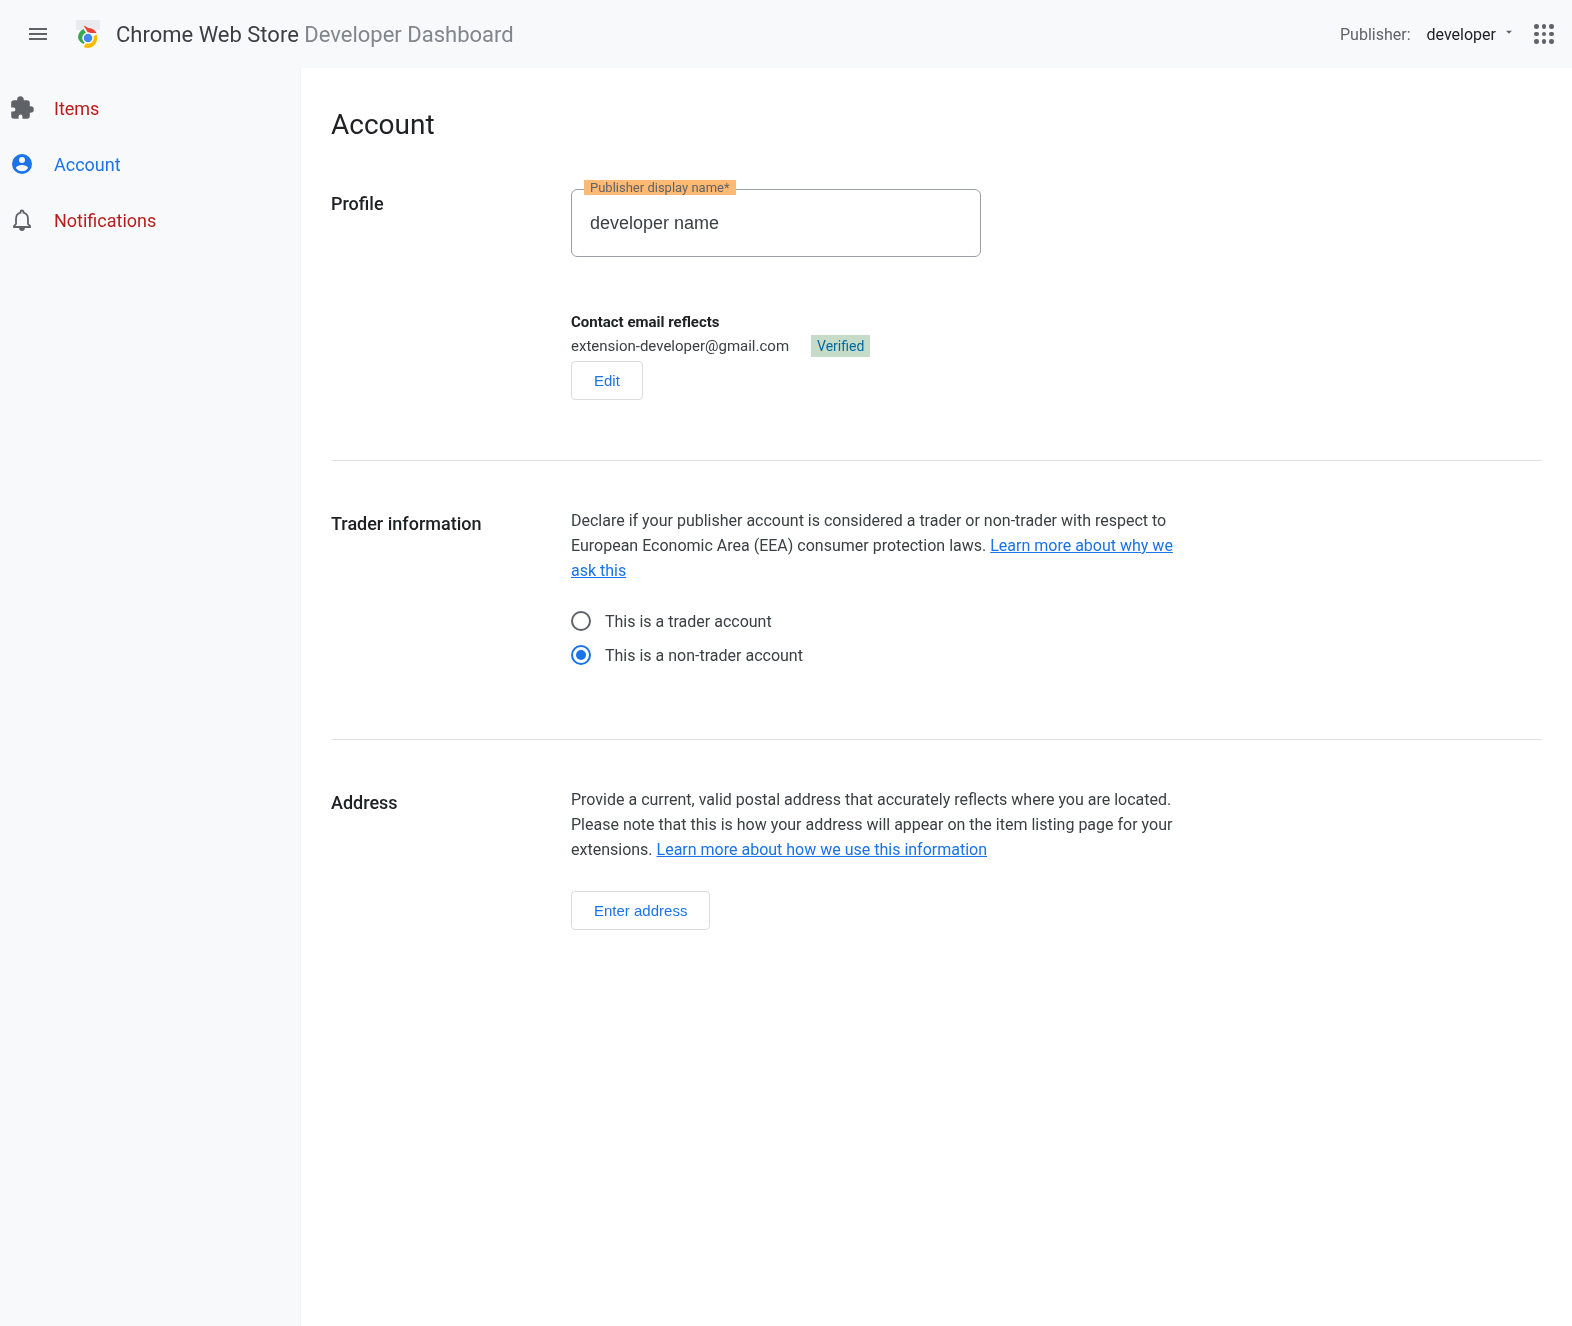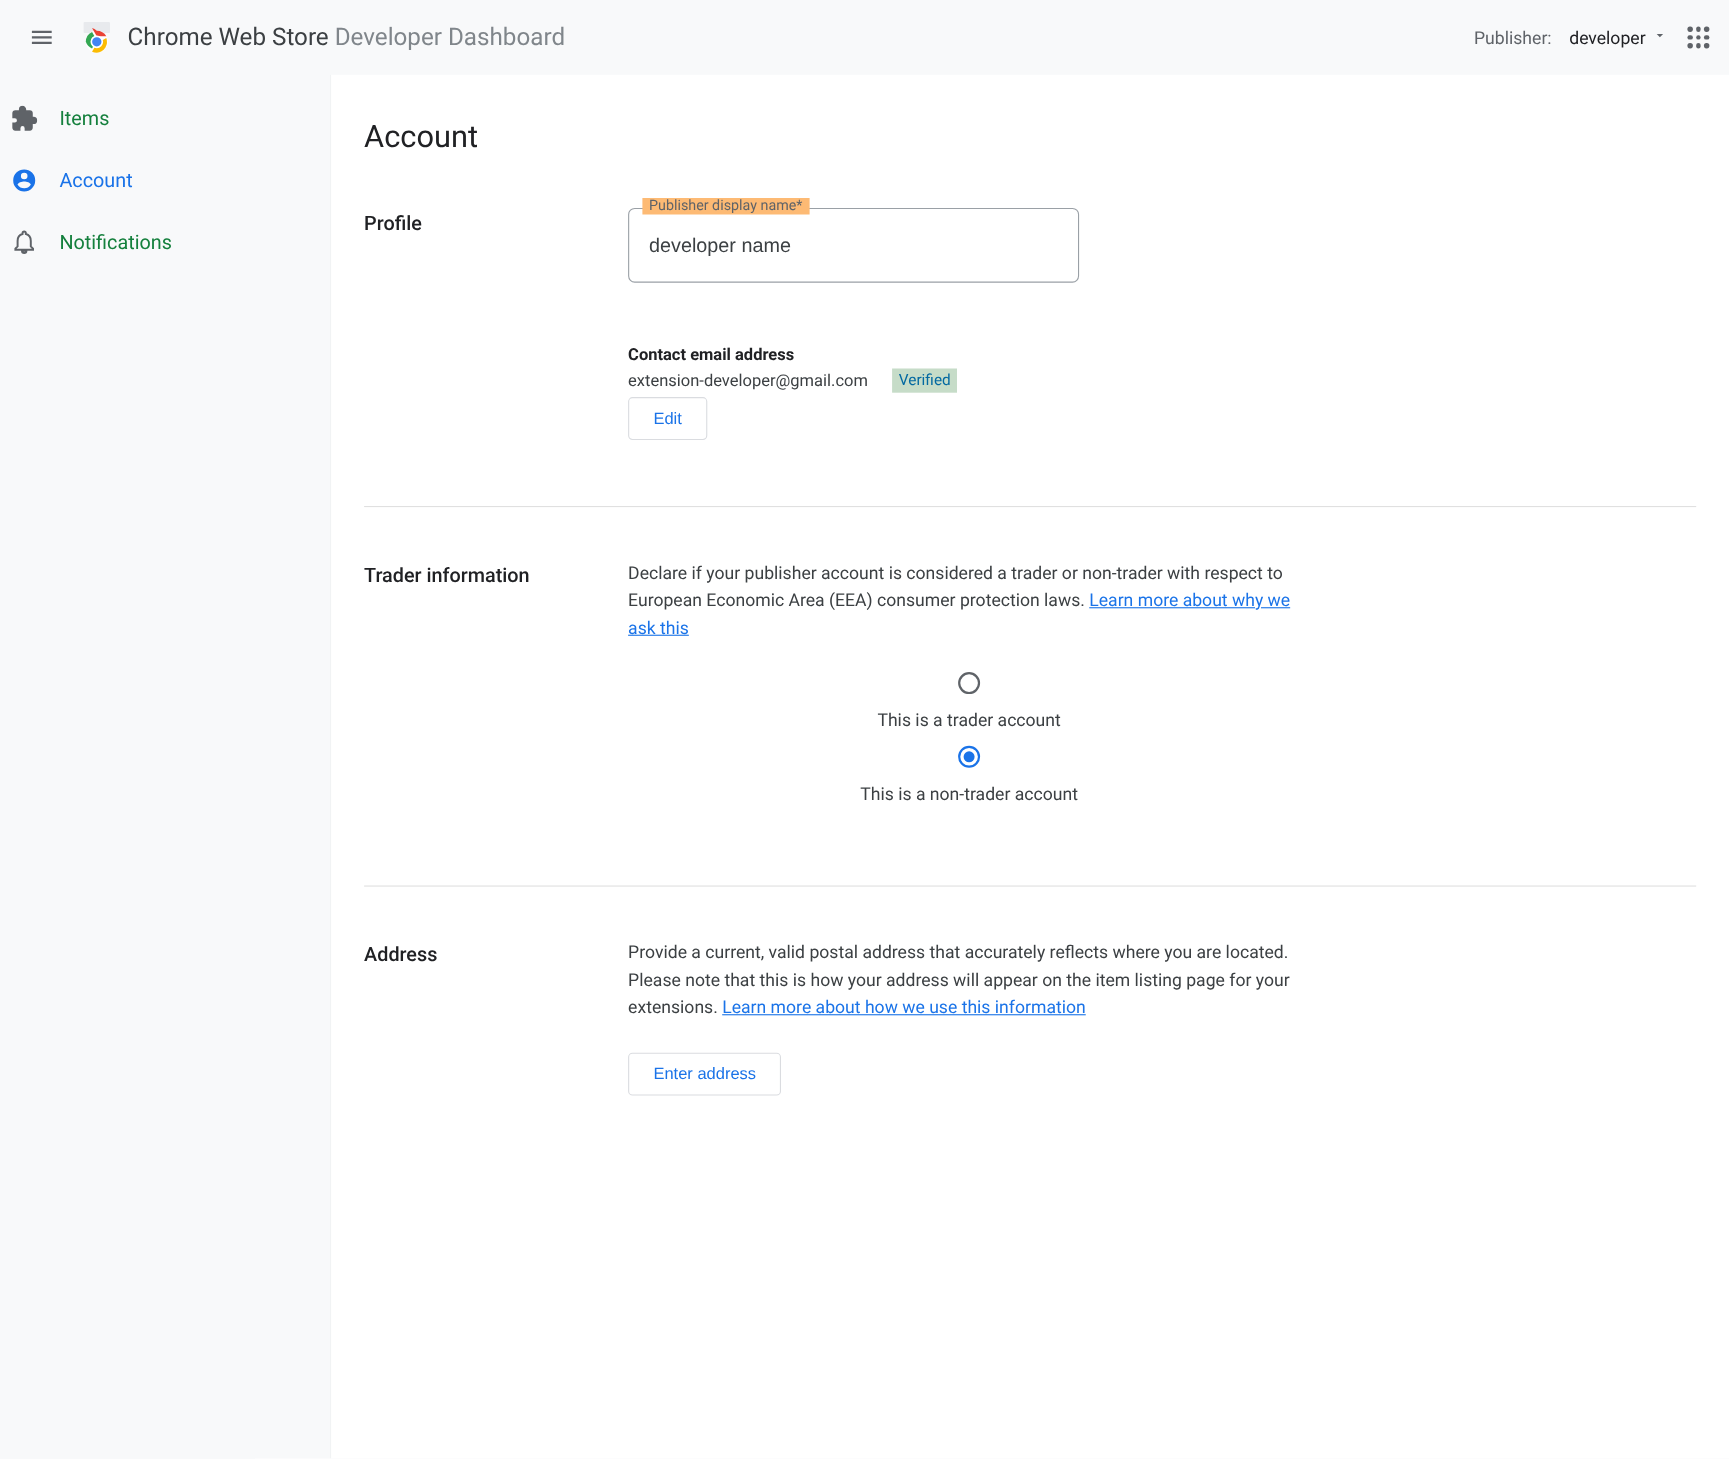--- a/index.html
+++ b/index.html
@@ -59,21 +59,21 @@
   .layout { display: flex; }
   .sidebar {
     width: 300px;
     padding-top: 12px;
     flex-shrink: 0;
   }
   .nav-item {
     display: flex; align-items: center; gap: 20px;
     height: 56px;
     padding: 0 20px 0 10px;
-    color: #15803d;
+    color: #b91c1c;
     font-size: 18px;
     cursor: pointer;
     border-radius: 0 28px 28px 0;
   }
   .nav-item.active { color: #1a73e8; }
   .nav-icon { width: 24px; height: 24px; display:flex; align-items:center; justify-content:center; }
 
   .main {
     flex: 1;
     background: #fff;
@@ -156,21 +156,20 @@
     line-height: 1.55;
     margin-bottom: 28px;
   }
   .body-text a { color: #1a73e8; text-decoration: underline; cursor: pointer; }
 
   .radio-row {
     display: flex; align-items: center; gap: 14px;
     margin-bottom: 14px;
     font-size: 16px; color: #3c4043;
     cursor: pointer;
-    flex-direction: column;
   }
   .radio-outer {
     width: 20px; height: 20px; border-radius: 50%;
     border: 2px solid #5f6368;
     display: flex; align-items: center; justify-content: center;
   }
   .radio-row.selected .radio-outer { border-color: #1a73e8; }
   .radio-inner {
     width: 10px; height: 10px; border-radius: 50%;
     background: #1a73e8; display: none;
@@ -257,21 +256,21 @@
     <h1 class="page-title">Account</h1>
 
     <div class="section">
       <div class="section-label">Profile</div>
       <div class="section-body">
         <div class="text-field-wrap">
           <span class="text-field-label">Publisher display name*</span>
           <input class="text-field-input" value="developer name" style="">
         </div>
 
-        <div class="contact-label">Contact email address</div>
+        <div class="contact-label">Contact email reflects</div>
         <div class="contact-row">
           <span class="contact-email">extension-developer@gmail.com</span>
           <span class="verified-badge">Verified</span>
         </div>
         <button class="outline-btn">Edit</button>
       </div>
     </div>
 
     <div class="section">
       <div class="section-label">Trader information</div>

